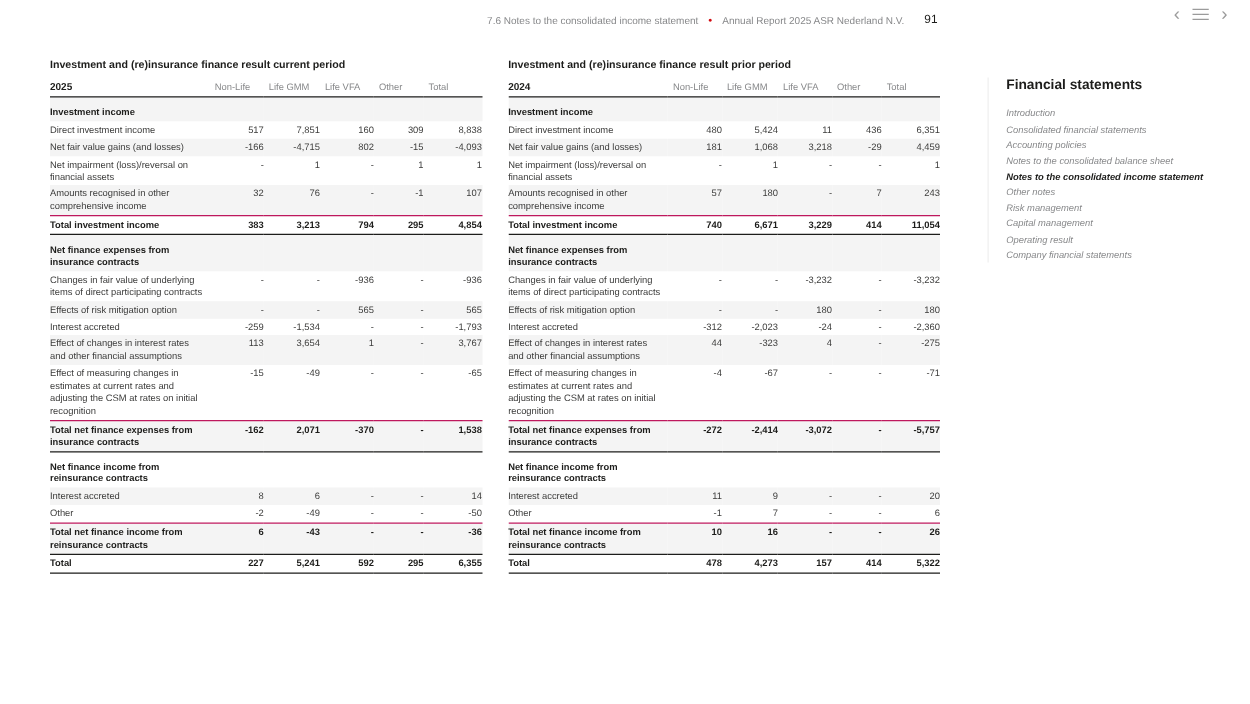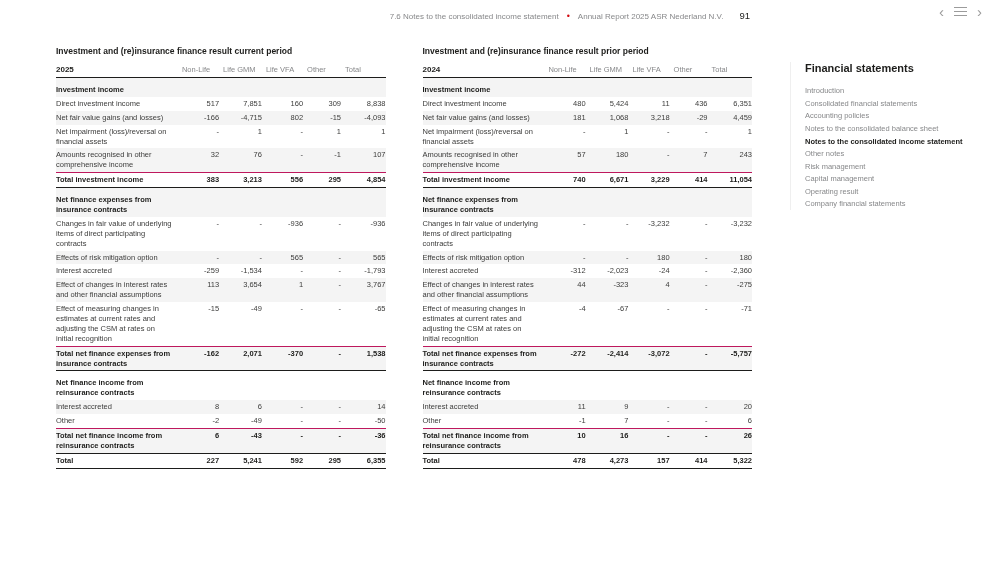--- a/index.html
+++ b/index.html
@@ -33,21 +33,21 @@
   .hamburger::after {
     content:""; position:absolute; left:0; right:0; top:2.5px;
     border-top:1.5px solid #9b9b9b;
   }
 
   
   .tables {
     position:absolute; left:40px; top:46px; width:712px;
     display:flex; gap:21px;
   }
-  .fin-table { flex:1; min-width:0;margin-left:16px; }
+  .fin-table { flex:1; min-width:0; }
   .tbl-title { font-size:8.5px; font-weight:bold; margin-bottom:7px; color:#1d1d1b; }
   table { width:100%; border-collapse:collapse; font-size:7.5px; table-layout:fixed; }
   thead th {
     font-weight:normal; color:#87888a; text-align:left;
     padding:2px 0 3px 4px; border-bottom:1.5px solid #1d1d1b; vertical-align:bottom;
     font-size:7.5px;
   }
   thead th.year { text-align:left; font-weight:bold; color:#1d1d1b; font-size:8px; padding-left:0; }
   td { padding:2px 0 2px 4px; vertical-align:top; line-height:1.32; }
   td.label { padding-left:0; padding-right:6px; color:#3c3c3b; }
@@ -58,21 +58,21 @@
     font-weight:bold; color:#1d1d1b;
     border-top:1px solid #be185d; border-bottom:1px solid #1d1d1b;
   }
 
   
   .sidebar {
     position:absolute; left:790px; top:50px; width:200px;
     padding-left:14px; border-left:1px solid #efefef;margin-top:12px;
   }
   .sidebar h3 { font-size:11px; font-weight:bold; margin-bottom:11px; color:#1d1d1b; }
-  .sidebar ul { list-style:none; }
+  .sidebar ul { list-style:none;font-style:italic; }
   .sidebar li {
     font-size:7.5px; color:#87888a; line-height:1.3;
     padding:1.4px 0; cursor:pointer;
   }
   .sidebar li.active { color:#1d1d1b; font-weight:bold; }
 </style>
 </head>
 <body>
 
 <header class="topbar">
@@ -150,21 +150,21 @@
               <td class="num">32</td>
               <td class="num">76</td>
               <td class="num">-</td>
               <td class="num">-1</td>
               <td class="num">107</td>
             </tr>
             <tr class="total">
               <td class="label">Total investment income</td>
               <td class="num">383</td>
               <td class="num">3,213</td>
-              <td class="num">556</td>
+              <td class="num">794</td>
               <td class="num">295</td>
               <td class="num">4,854</td>
             </tr>
             <tr class="section">
               <td class="label">Net finance expenses from insurance contracts</td>
               <td class="num"></td>
               <td class="num"></td>
               <td class="num"></td>
               <td class="num"></td>
               <td class="num"></td>

